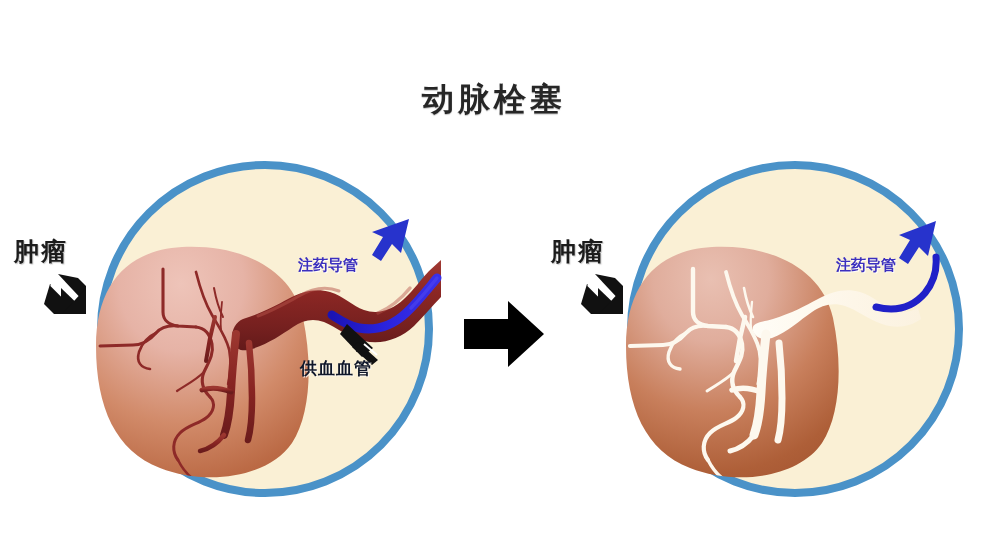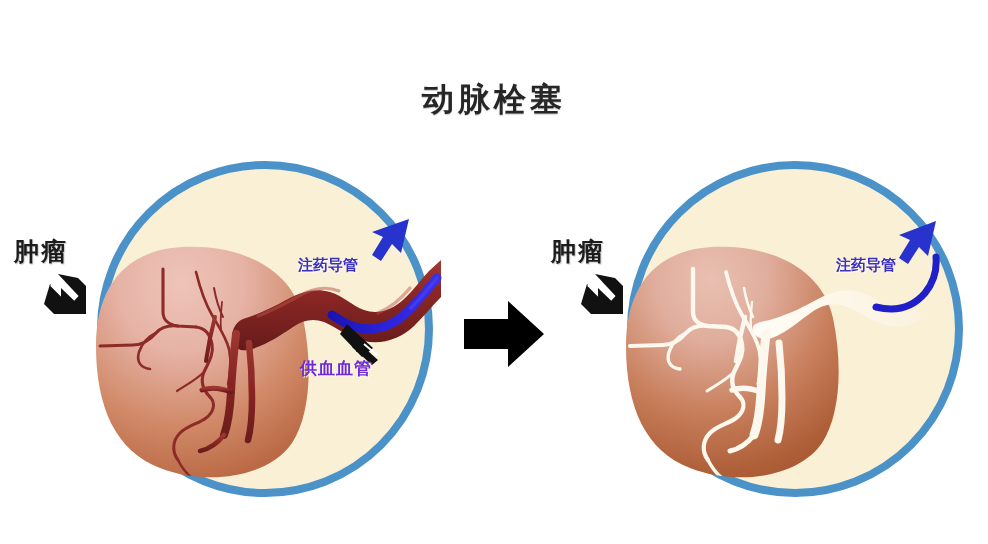--- a/index.html
+++ b/index.html
@@ -68,21 +68,21 @@
   #label-catheter-right {
     left: 836px; top: 240px;
     font-size: 15px;
     color: #3b2fbe;
     letter-spacing: 0px;
     text-shadow: 1px 1px 0 rgba(255,255,255,0.85);
   }
   #label-vessel-left {
     left: 300px; top: 341px;
     font-size: 17px;
-    color: #6d28d9;
+    color: #0f172a;
     letter-spacing: 1px;
     text-shadow: 1px 1px 0 rgba(255,255,255,0.7);
   }
 </style>
 </head>
 <body>
 
 <div id="stage">
 
   <svg id="diagram-svg" viewBox="0 0 988 544" xmlns="http://www.w3.org/2000/svg">

